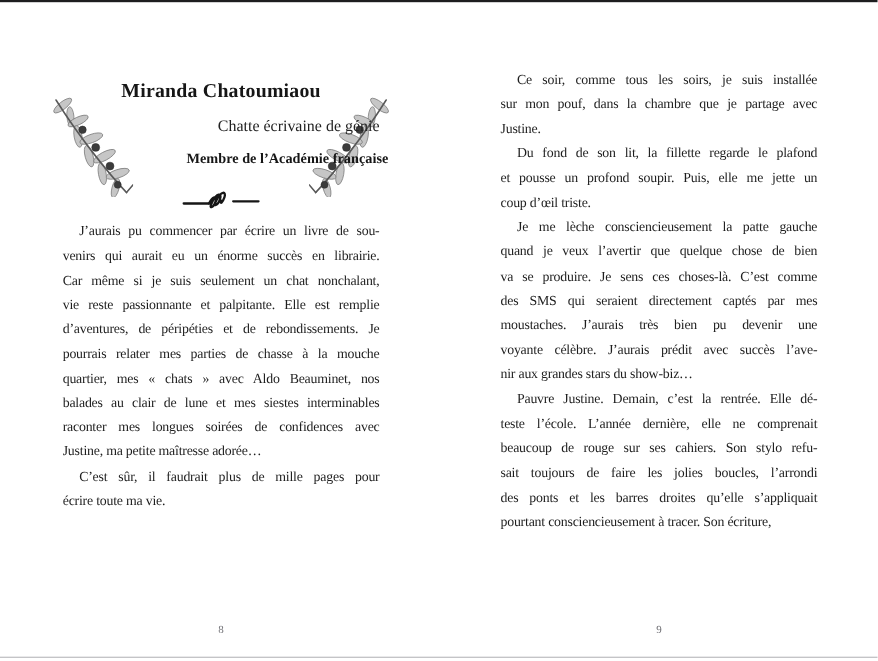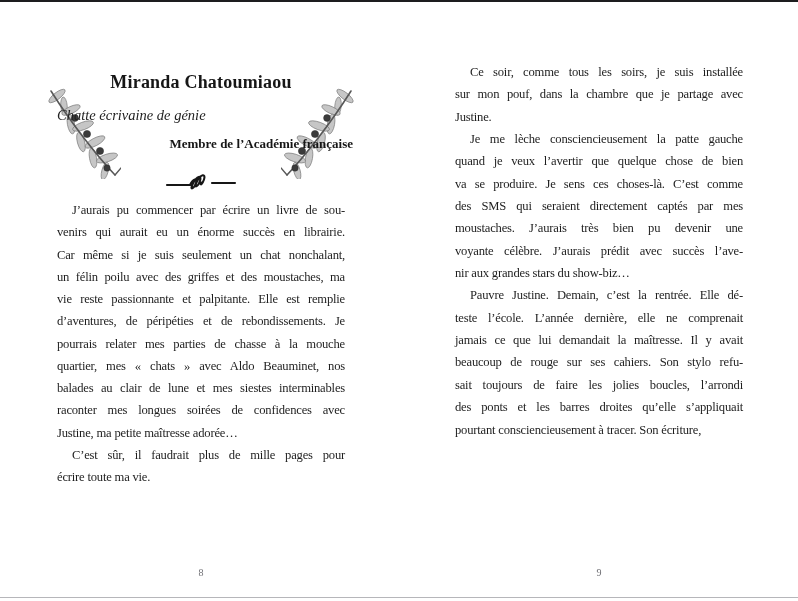--- a/index.html
+++ b/index.html
@@ -18,21 +18,21 @@
   .page-left{left:57px;}
   .page-right{left:455px;}
 
   
   .hdr-title{
     position:absolute;top:72px;left:-14px;right:-14px;
     text-align:center;font-weight:bold;font-size:18px;letter-spacing:.2px;color:#161616;
   }
   .hdr-subtitle{
     position:absolute;top:107px;left:0;right:0;
-    text-align:left;font-style:italic;font-size:14.5px;color:#222;
+    text-align:right;font-size:14.5px;color:#222;
   }
   .hdr-affil{
     position:absolute;top:136px;left:-8px;right:-8px;
     text-align:right;font-weight:bold;font-size:13px;color:#161616;
   }
   .ornament{position:absolute;top:84px;width:84px;height:95px;}
   .ornament.left{left:-20px;}
   .ornament.right{right:-20px;transform:scaleX(-1);}
   .divider{position:absolute;top:173px;left:50%;transform:translateX(-50%);width:72px;height:20px;}
 
@@ -114,21 +114,20 @@
         <path d="M25,12 c3,-6 8,-8 6,-2 c-2,6 -7,8 -3,0.5 c4,-8 9,-8.5 7,-2.5 c-2,6 -7,8 -3,0.5 c4,-8 9,-8 7,-2 c-1.6,4.8 -4.5,6.5 -2.5,3"></path>
         <path d="M47,10 H70"></path>
       </g>
     </svg>
 
     <div class="body-text">
         <div class="para">
           <div class="line indent">J’aurais pu commencer par écrire un livre de sou-</div>
           <div class="line">venirs qui aurait eu un énorme succès en librairie.</div>
           <div class="line">Car même si je suis seulement un chat nonchalant,</div>
-          <div class="line">un félin poilu avec des griffes et des moustaches, ma</div>
           <div class="line">vie reste passionnante et palpitante. Elle est remplie</div>
           <div class="line">d’aventures, de péripéties et de rebondissements. Je</div>
           <div class="line">pourrais relater mes parties de chasse à la mouche</div>
           <div class="line">quartier, mes « chats » avec Aldo Beauminet, nos</div>
           <div class="line">balades au clair de lune et mes siestes interminables</div>
           <div class="line">raconter mes longues soirées de confidences avec</div>
           <div class="line end">Justine, ma petite maîtresse adorée…</div>
         </div>
         <div class="para">
           <div class="line indent">C’est sûr, il faudrait plus de mille pages pour</div>
@@ -140,32 +139,36 @@
   </div>
 
   <div class="page page-right">
     <div class="body-text">
         <div class="para">
           <div class="line indent">Ce soir, comme tous les soirs, je suis installée</div>
           <div class="line">sur mon pouf, dans la chambre que je partage avec</div>
           <div class="line end">Justine.</div>
         </div>
         <div class="para">
+          <div class="line indent">Du fond de son lit, la fillette regarde le plafond</div>
+          <div class="line">et pousse un profond soupir. Puis, elle me jette un</div>
+          <div class="line end">coup d’œil triste.</div>
+        </div>
+        <div class="para">
           <div class="line indent">Je me lèche consciencieusement la patte gauche</div>
           <div class="line">quand je veux l’avertir que quelque chose de bien</div>
           <div class="line">va se produire. Je sens ces choses-là. C’est comme</div>
           <div class="line">des SMS qui seraient directement captés par mes</div>
           <div class="line">moustaches. J’aurais très bien pu devenir une</div>
           <div class="line">voyante célèbre. J’aurais prédit avec succès l’ave-</div>
           <div class="line end">nir aux grandes stars du show-biz…</div>
         </div>
         <div class="para">
           <div class="line indent">Pauvre Justine. Demain, c’est la rentrée. Elle dé-</div>
           <div class="line">teste l’école. L’année dernière, elle ne comprenait</div>
-          <div class="line">jamais ce que lui demandait la maîtresse. Il y avait</div>
           <div class="line">beaucoup de rouge sur ses cahiers. Son stylo refu-</div>
           <div class="line">sait toujours de faire les jolies boucles, l’arrondi</div>
           <div class="line">des ponts et les barres droites qu’elle s’appliquait</div>
           <div class="line end">pourtant consciencieusement à tracer. Son écriture,</div>
         </div>
       </div>
 
     <div class="page-num">9</div>
   </div>
 

